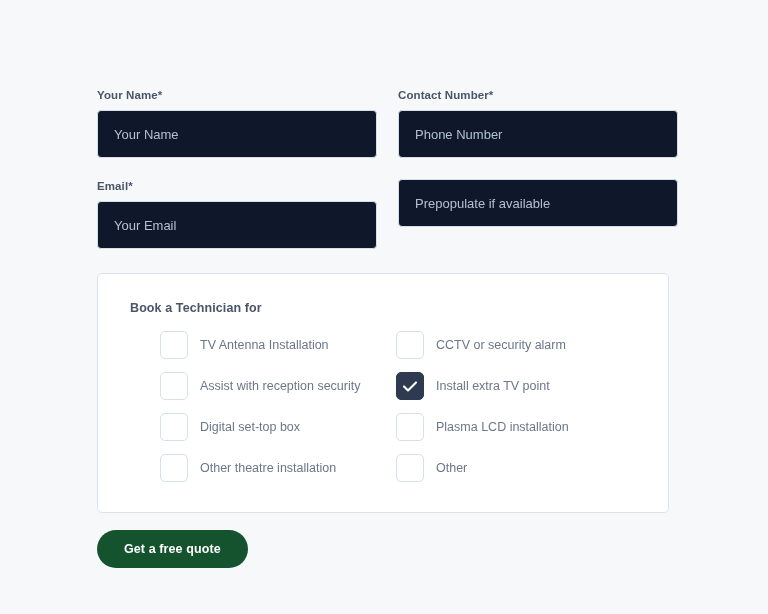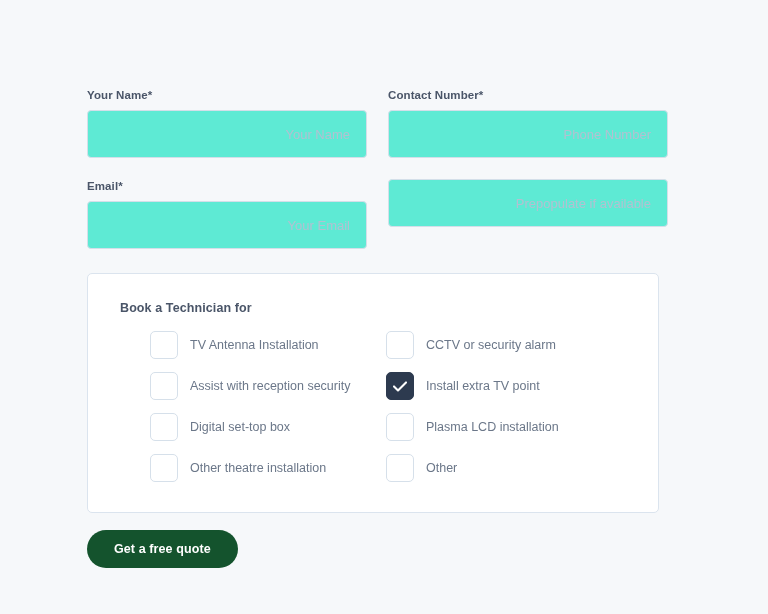--- a/index.html
+++ b/index.html
@@ -14,21 +14,21 @@
     overflow: hidden;
   }
   .page {
     position: relative;
     width: 768px;
     height: 614px;
     background: #f6f8fa;
   }
   .form-wrap {
     position: absolute;
-    left: 87px;
+    left: 97px;
     top: 88px;
     width: 572px;
   }
 
   
   .field-row {
     display: flex;
     gap: 21px;
   }
   .field-row + .field-row {
@@ -45,29 +45,28 @@
     letter-spacing: 0.1px;
     line-height: 14px;
     margin-bottom: 8px;
     display: block;
   }
   .field-input {
     display: block;
     box-sizing: border-box;
     width: 280px;
     height: 48px;
-    background: #5eead4;
+    background: #0f172a;
     border: 1px solid #d4dfe9;
     border-radius: 4px;
     padding: 0 16px;
     font-family: "Liberation Sans", sans-serif;
     font-size: 13px;
     color: #5c6b80;
     outline: none;
-    text-align: right;
   }
   .field-input::placeholder {
     color: #b2c1d1;
     font-size: 13px;
   }
 
   
   .panel {
     box-sizing: border-box;
     margin-top: 24px;

